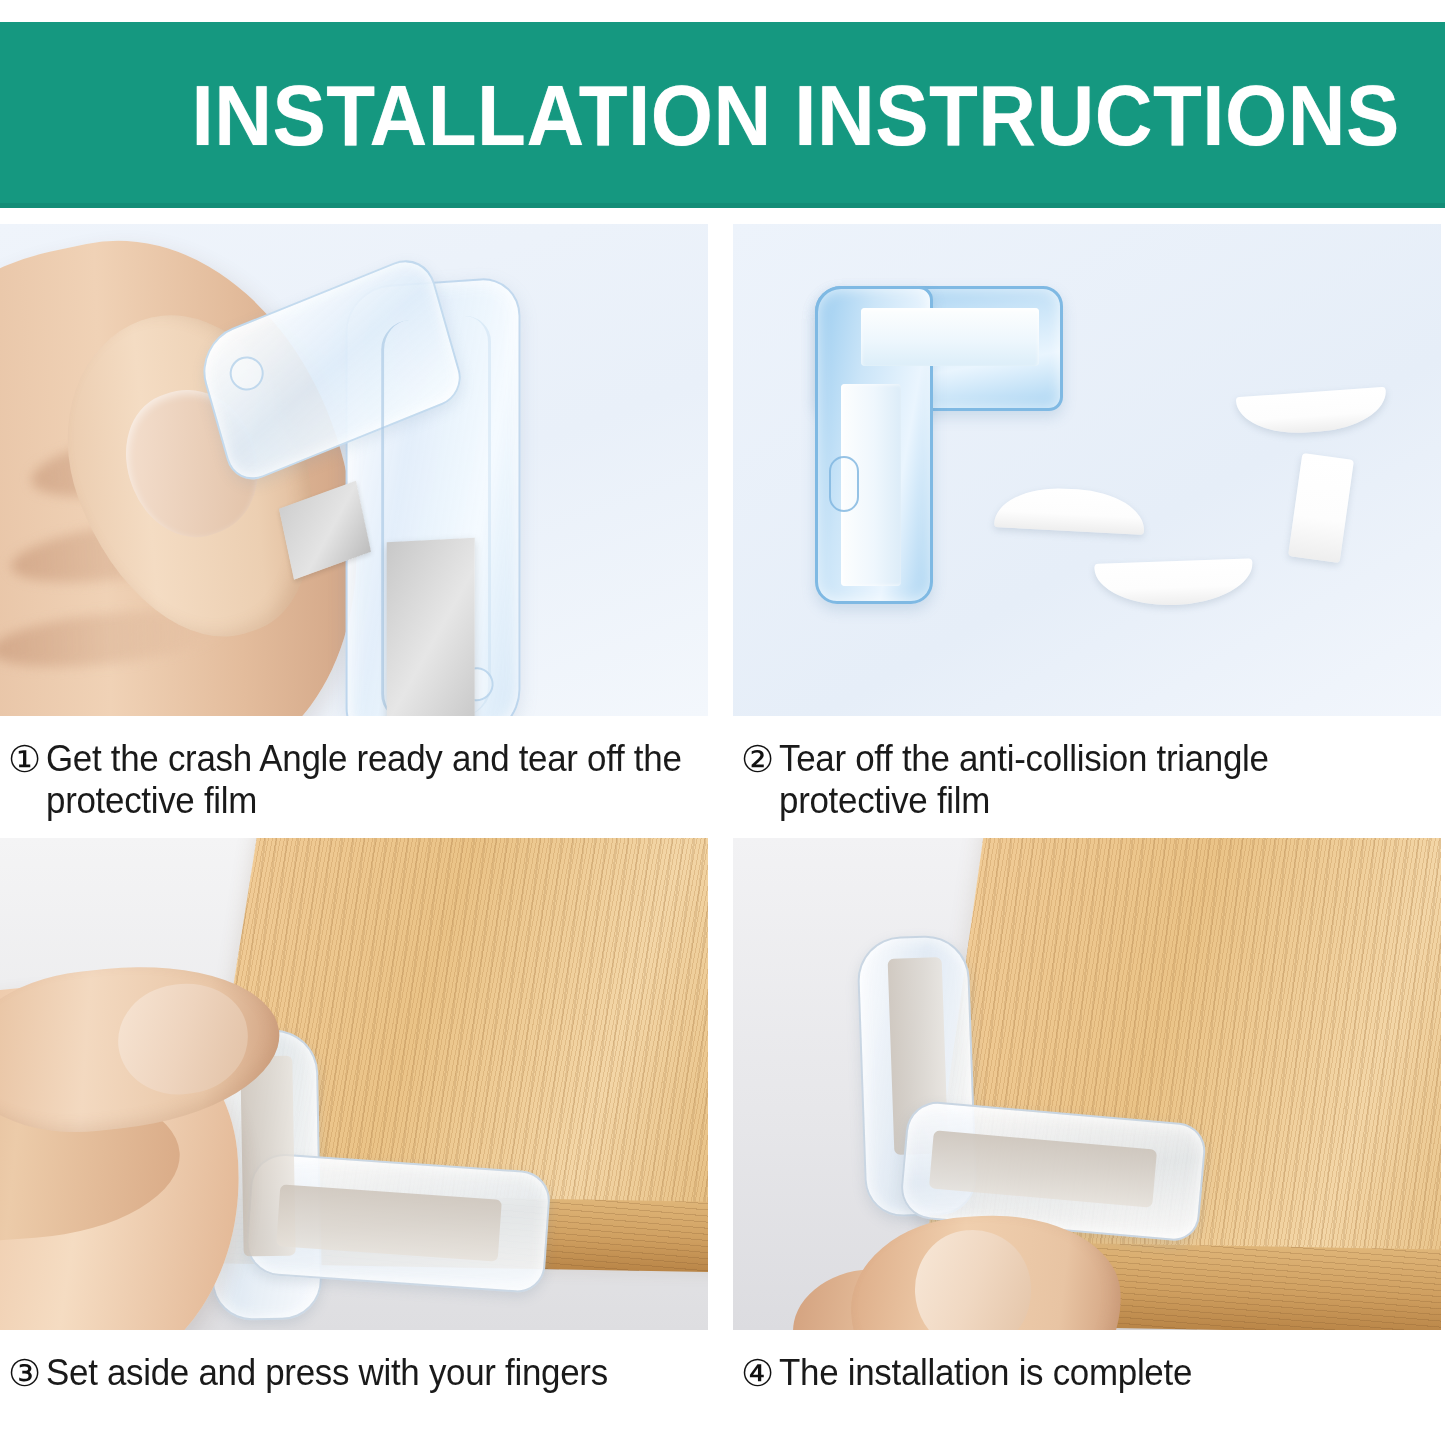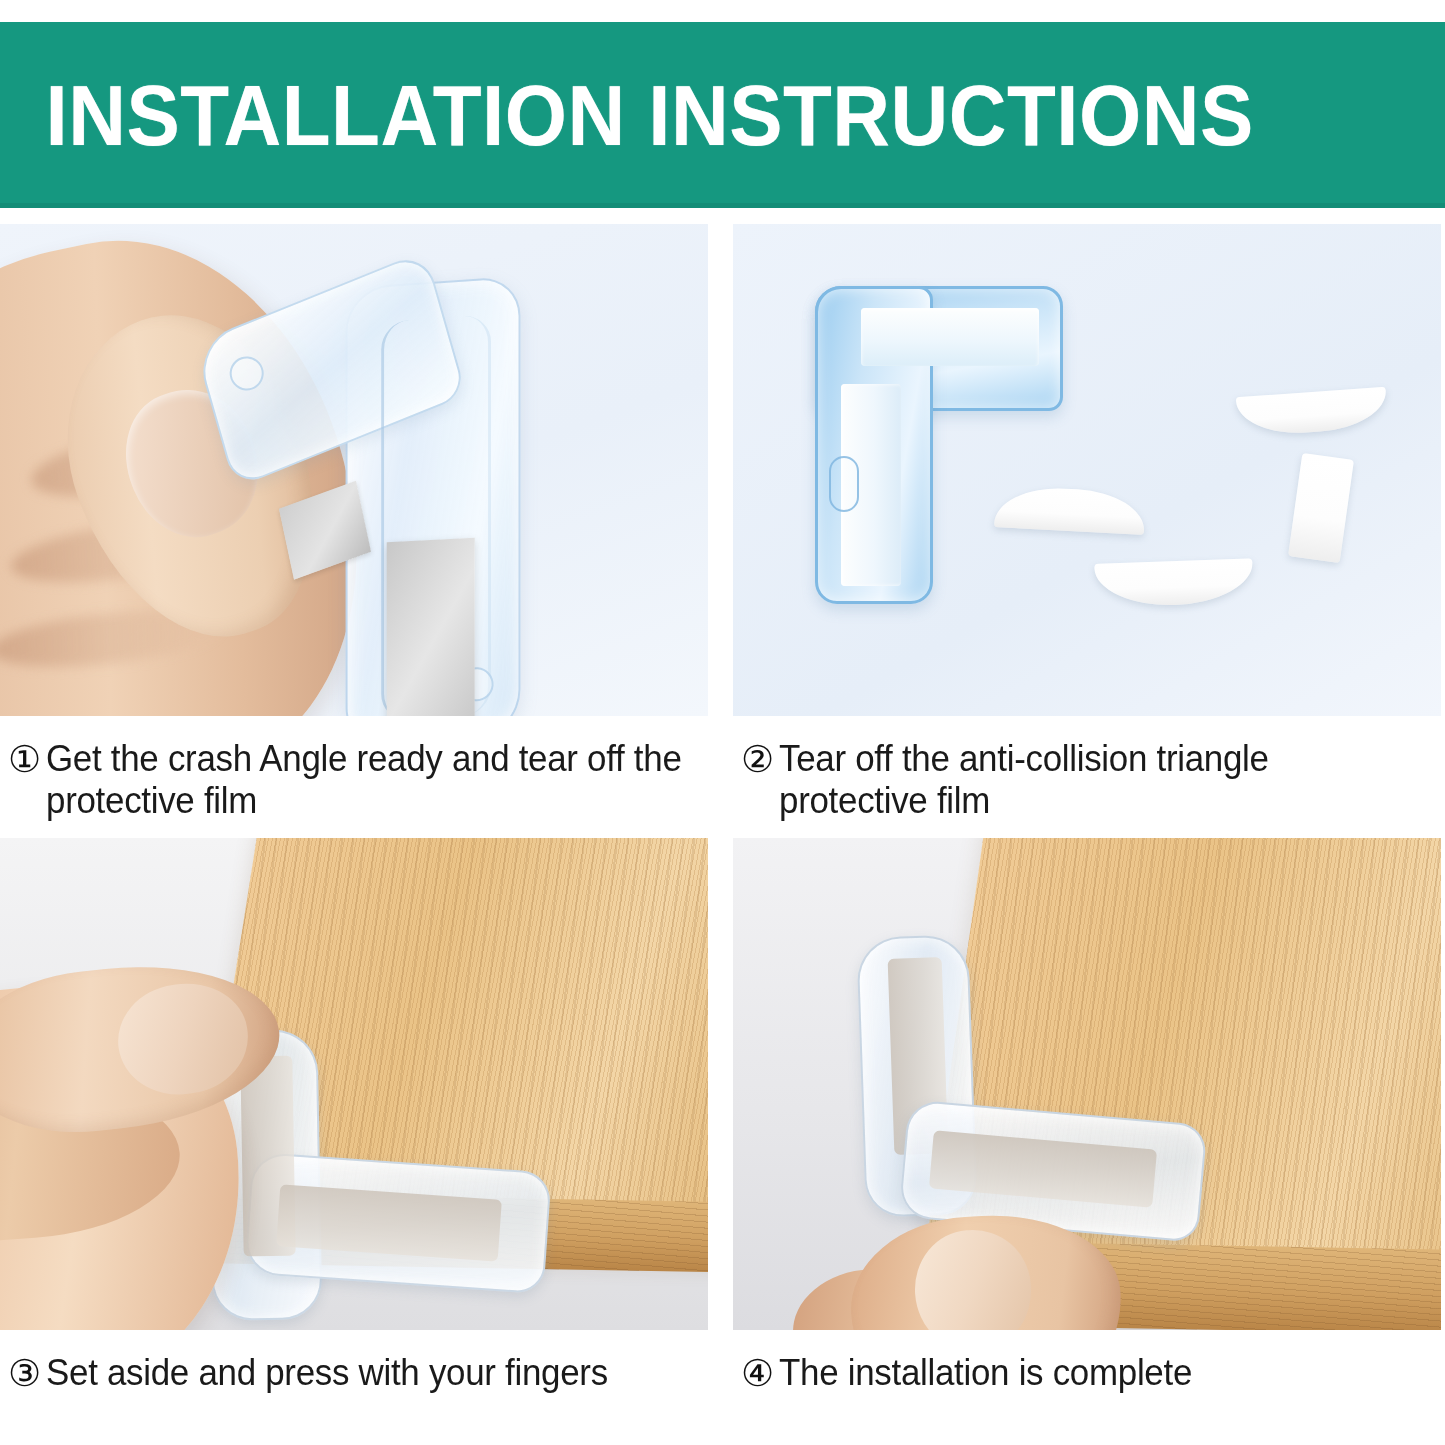--- a/index.html
+++ b/index.html
@@ -23,21 +23,21 @@
   
   .header-bar {
     position: absolute;
     left: 0;
     top: 22px;
     width: 1445px;
     height: 186px;
     background: #159880;
     display: flex;
     align-items: center;
-    justify-content: flex-start;
+    justify-content: flex-end;
     overflow: hidden;
   }
   .header-bar::after {
     content: "";
     position: absolute;
     left: 0; right: 0; bottom: 0;
     height: 5px;
     background: rgba(0,0,0,0.07);
   }
   .header-title {

